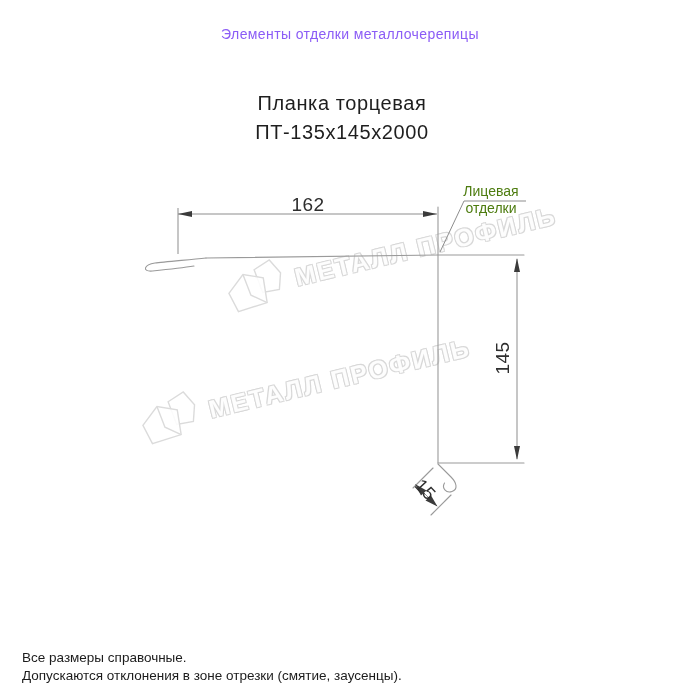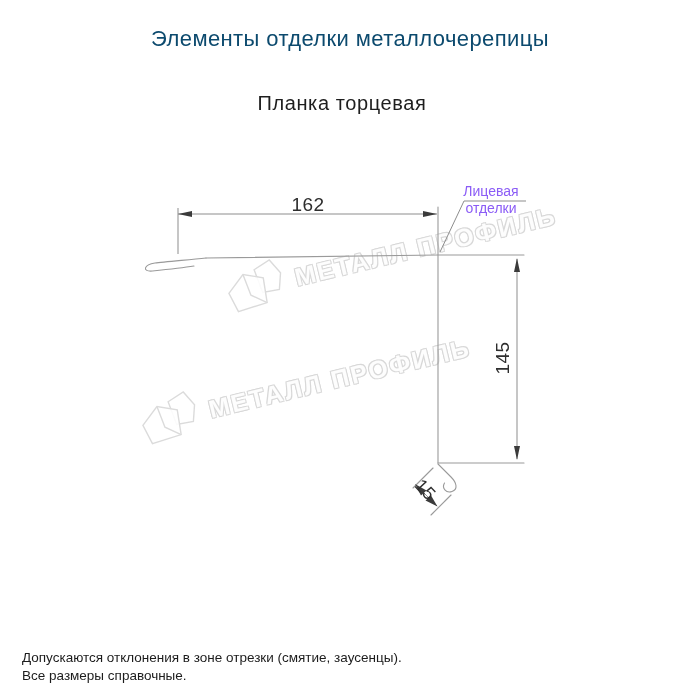--- a/index.html
+++ b/index.html
@@ -1,32 +1,32 @@
 <!DOCTYPE html>
 <html><head>
 <meta charset="utf-8">
 <style>
   html,body{margin:0;padding:0;background:#fff;}
   body{width:700px;height:700px;overflow:hidden;font-family:"Liberation Sans",sans-serif;}
   .sheet{position:relative;width:700px;height:700px;background:#fff;}
 
   .title{position:absolute;top:26px;left:0;right:0;text-align:center;
-         font-size:22px;color:#0c4a6e;letter-spacing:.4px;}
+         font-size:14px;color:#8b5cf6;letter-spacing:.4px;}
   .subtitle{position:absolute;top:89px;left:0;right:16px;text-align:center;
             font-size:20px;line-height:29px;color:#1e1e1e;letter-spacing:.6px;}
 
   .drawing{position:absolute;left:0;top:0;width:700px;height:700px;}
 
   .dim{position:absolute;font-size:19px;color:#2e2e2e;letter-spacing:.5px;white-space:nowrap;}
   .dim-135{left:308px;top:194px;transform:translateX(-50%);}
   .dim-145{left:503px;top:358px;transform:translate(-50%,-50%) rotate(-90deg);}
   .dim-15{left:425px;top:490px;transform:translate(-50%,-50%) rotate(47deg);font-size:18px;}
 
   .face-label{position:absolute;left:451px;top:183px;width:80px;text-align:center;
-              font-size:14px;line-height:17px;color:#8b5cf6;}
+              font-size:14px;line-height:17px;color:#4d7c0f;}
 
   .footer{position:absolute;left:22px;top:649px;font-size:13.5px;line-height:17.5px;color:#1c1c1c;}
 
   .wm{position:absolute;display:flex;align-items:center;gap:9px;
       transform-origin:0 50%;transform:rotate(-13.5deg);opacity:.85;pointer-events:none;}
   .wm-upper{left:226px;top:267px;}
   .wm-lower{left:140px;top:399px;}
   .wm-text{font-size:25px;font-weight:bold;letter-spacing:2px;white-space:nowrap;
            color:rgba(255,255,255,.95);
            text-shadow:1px 1px 0 #d2d2d2,-1px -1px 0 #d2d2d2,1px -1px 0 #d2d2d2,-1px 1px 0 #d2d2d2;}
@@ -86,29 +86,30 @@
       <polygon points="517,460 514,446 520,446"></polygon>
       <polygon points="415,484 426.5,490.5 421,495.5"></polygon>
       <polygon points="437.5,506.5 431,495.5 425.5,500.5"></polygon>
     </g>
   </svg>
 
   <div class="title">Элементы отделки металлочерепицы</div>
 
   <div class="subtitle">
     <div>Планка торцевая</div>
+    <div>ПТ-135х145х2000</div>
   </div>
 
   <span class="dim dim-135">162</span>
   <span class="dim dim-145">145</span>
   <span class="dim dim-15">15</span>
 
   <div class="face-label">
     <div>Лицевая</div>
     <div>отделки</div>
   </div>
 
   <div class="footer">
+    <div>Все размеры справочные.</div>
     <div>Допускаются отклонения в зоне отрезки (смятие, заусенцы).</div>
-    <div>Все размеры справочные.</div>
   </div>
 
 </div>
 
 </body></html>

